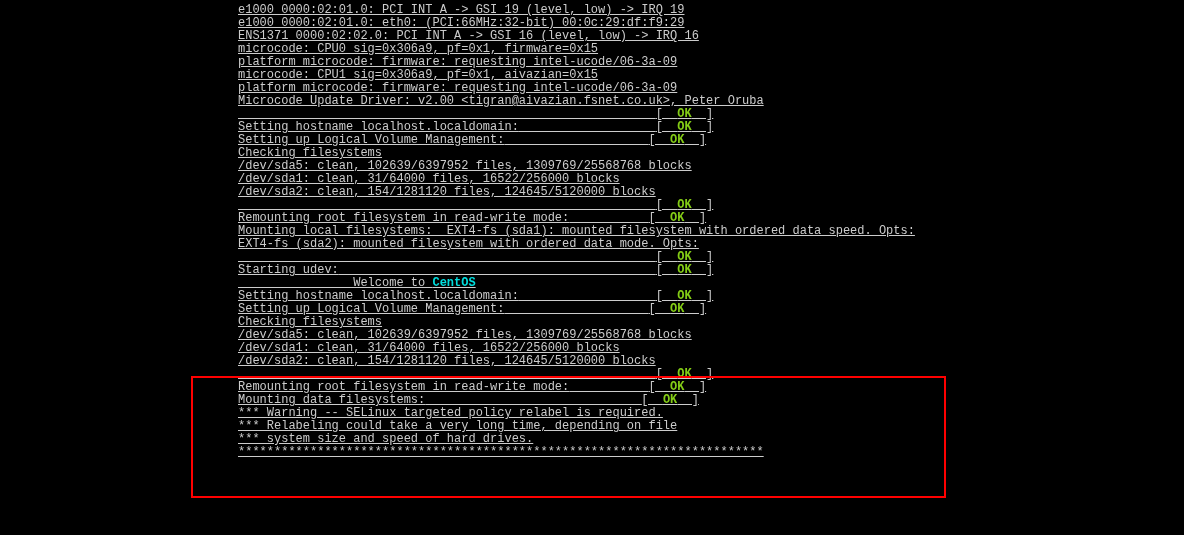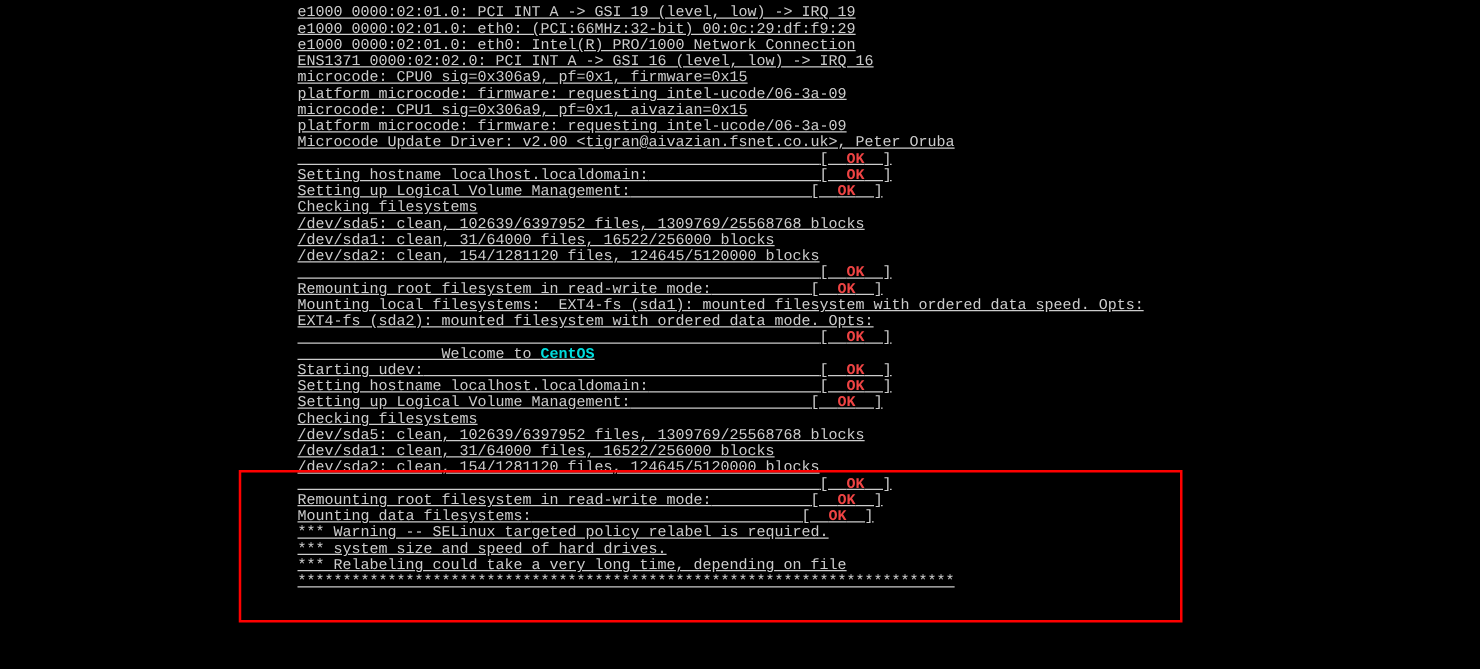--- a/index.html
+++ b/index.html
@@ -18,21 +18,21 @@
       position: relative;
       padding-top: 4px;
     }
     .line {
       white-space: pre;
       line-height: 13px;
       padding-left: 238px;
       text-decoration: underline;
     }
     .ok {
-      color: #ef4444;
+      color: #84cc16;
       font-weight: bold;
     }
     .cyan {
       color: #0dd;
       font-weight: bold;
     }
     .highlight-box {
       position: absolute;
       border: 2px solid #f00;
       left: 191px;
@@ -42,49 +42,48 @@
       transform: translateY(0);
       pointer-events: none;
     }
   </style>
 </head>
 <body>
 
 <div id="terminal">
     <div class="line"><span>e1000 0000:02:01.0: PCI INT A -&gt; GSI 19 (level, low) -&gt; IRQ 19</span></div>
     <div class="line"><span>e1000 0000:02:01.0: eth0: (PCI:66MHz:32-bit) 00:0c:29:df:f9:29</span></div>
-    <div class="line"><span>e1000 0000:02:01.0: eth0: Intel(R) PRO/1000 Network Connection</span></div>
     <div class="line"><span>ENS1371 0000:02:02.0: PCI INT A -&gt; GSI 16 (level, low) -&gt; IRQ 16</span></div>
     <div class="line"><span>microcode: CPU0 sig=0x306a9, pf=0x1, firmware=0x15</span></div>
     <div class="line"><span>platform microcode: firmware: requesting intel-ucode/06-3a-09</span></div>
     <div class="line"><span>microcode: CPU1 sig=0x306a9, pf=0x1, aivazian=0x15</span></div>
     <div class="line"><span>platform microcode: firmware: requesting intel-ucode/06-3a-09</span></div>
     <div class="line"><span>Microcode Update Driver: v2.00 &lt;tigran@aivazian.fsnet.co.uk&gt;, Peter Oruba</span></div>
     <div class="line"><span></span><span>                                                          </span><span>[  </span><span class="ok">OK</span><span>  ]</span></div>
     <div class="line"><span>Setting hostname localhost.localdomain:</span><span>                   </span><span>[  </span><span class="ok">OK</span><span>  ]</span></div>
     <div class="line"><span>Setting up Logical Volume Management:</span><span>                    </span><span>[  </span><span class="ok">OK</span><span>  ]</span></div>
     <div class="line"><span>Checking filesystems</span></div>
     <div class="line"><span>/dev/sda5: clean, 102639/6397952 files, 1309769/25568768 blocks</span></div>
     <div class="line"><span>/dev/sda1: clean, 31/64000 files, 16522/256000 blocks</span></div>
     <div class="line"><span>/dev/sda2: clean, 154/1281120 files, 124645/5120000 blocks</span></div>
     <div class="line"><span></span><span>                                                          </span><span>[  </span><span class="ok">OK</span><span>  ]</span></div>
     <div class="line"><span>Remounting root filesystem in read-write mode:</span><span>           </span><span>[  </span><span class="ok">OK</span><span>  ]</span></div>
     <div class="line"><span>Mounting local filesystems:  EXT4-fs (sda1): mounted filesystem with ordered data speed. Opts:</span></div>
     <div class="line"><span>EXT4-fs (sda2): mounted filesystem with ordered data mode. Opts:</span></div>
     <div class="line"><span></span><span>                                                          </span><span>[  </span><span class="ok">OK</span><span>  ]</span></div>
+    <div class="line"><span>Starting udev:</span><span>                                            </span><span>[  </span><span class="ok">OK</span><span>  ]</span></div>
     <div class="line"><span>                Welcome to </span><span class="cyan">CentOS</span></div>
-    <div class="line"><span>Starting udev:</span><span>                                            </span><span>[  </span><span class="ok">OK</span><span>  ]</span></div>
     <div class="line"><span>Setting hostname localhost.localdomain:</span><span>                   </span><span>[  </span><span class="ok">OK</span><span>  ]</span></div>
     <div class="line"><span>Setting up Logical Volume Management:</span><span>                    </span><span>[  </span><span class="ok">OK</span><span>  ]</span></div>
     <div class="line"><span>Checking filesystems</span></div>
     <div class="line"><span>/dev/sda5: clean, 102639/6397952 files, 1309769/25568768 blocks</span></div>
     <div class="line"><span>/dev/sda1: clean, 31/64000 files, 16522/256000 blocks</span></div>
     <div class="line"><span>/dev/sda2: clean, 154/1281120 files, 124645/5120000 blocks</span></div>
     <div class="line"><span></span><span>                                                          </span><span>[  </span><span class="ok">OK</span><span>  ]</span></div>
     <div class="line"><span>Remounting root filesystem in read-write mode:</span><span>           </span><span>[  </span><span class="ok">OK</span><span>  ]</span></div>
     <div class="line"><span>Mounting data filesystems:</span><span>                              </span><span>[  </span><span class="ok">OK</span><span>  ]</span></div>
     <div class="line"><span></span></div>
     <div class="line"><span>*** Warning -- SELinux targeted policy relabel is required.</span></div>
+    <div class="line"><span>*** Relabeling could take a very long time, depending on file</span></div>
     <div class="line"><span>*** system size and speed of hard drives.</span></div>
-    <div class="line"><span>*** Relabeling could take a very long time, depending on file</span></div>
     <div class="line"><span>*************************************************************************</span></div>
   </div>
 <div id="hbox" class="highlight-box" style="top: 376px; left: 191px; width: 755px; height: 122px;"></div>
 
 </body></html>

